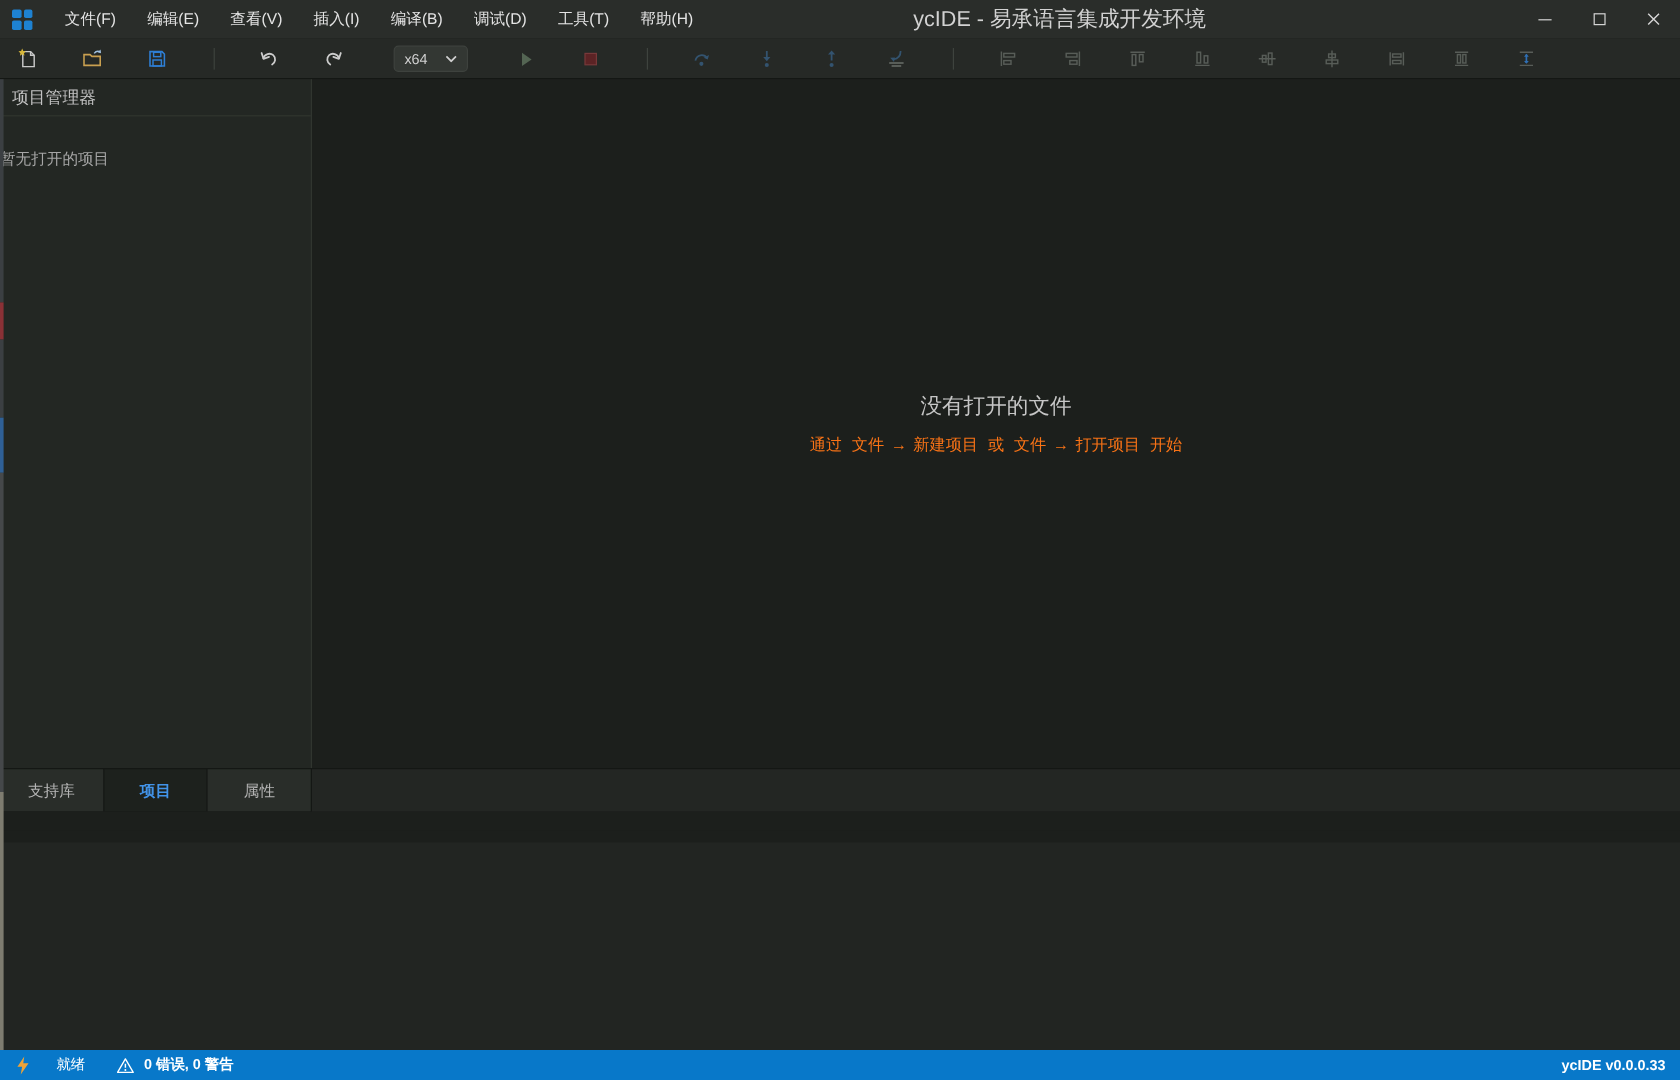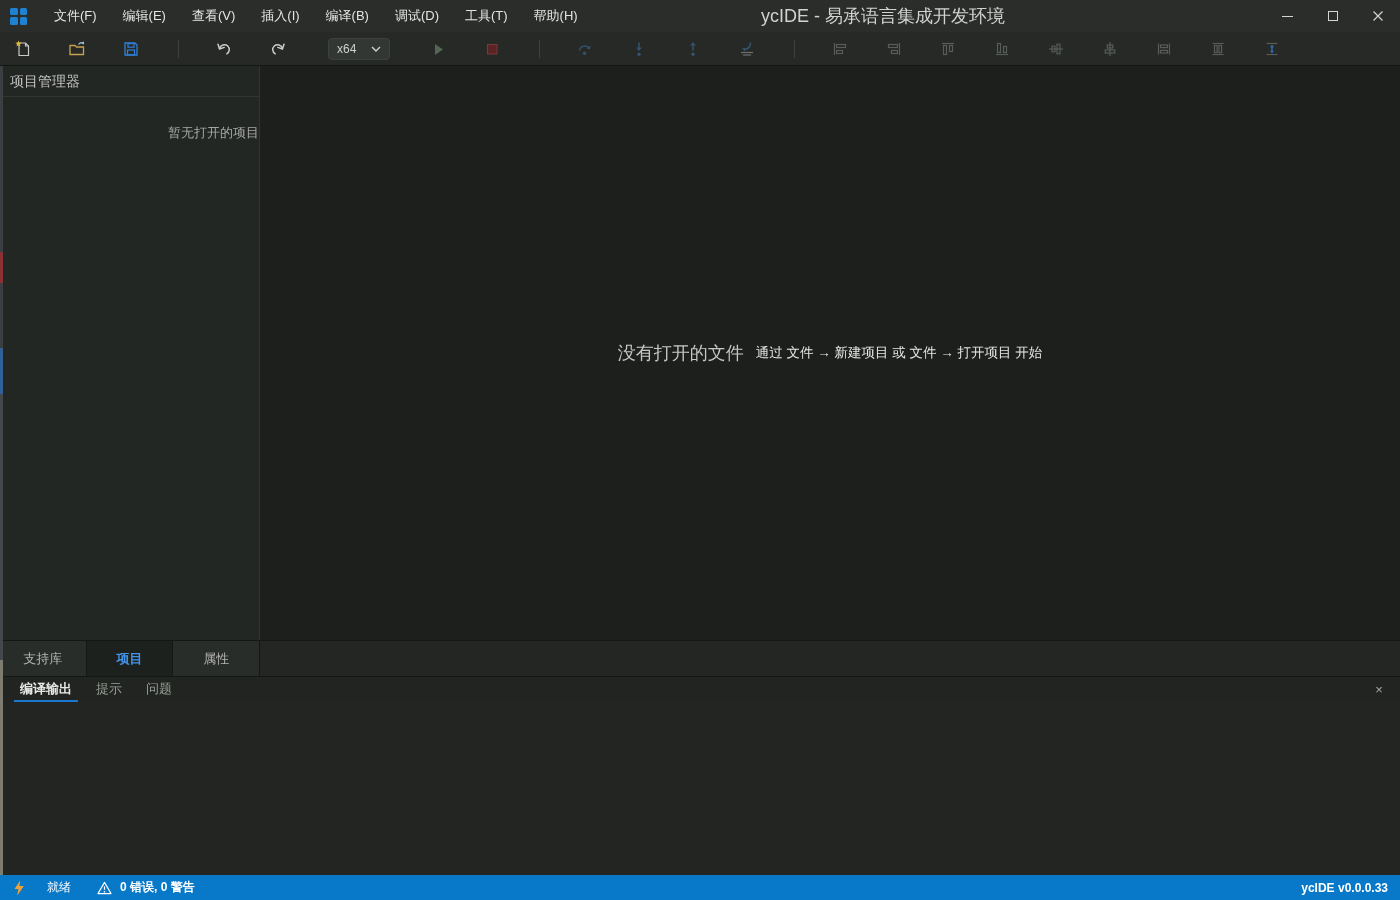--- a/index.html
+++ b/index.html
@@ -44,35 +44,35 @@
     display:flex; align-items:center; justify-content:space-between;
     padding:0 8px; cursor:pointer; }
 
   
   .sidebar {
     position:absolute; top:66px; left:0; width:260px; height:574px;
     background:var(--sidebar-bg,#232723); border-right:1px solid #30352f;
   }
   .sidebar-header { height:31px; line-height:31px; padding-left:10px;
     font-size:14px; color:#c2c2c2; border-bottom:1px solid #31362f; }
-  .sidebar-empty { text-align:right; margin-top:27px; font-size:13px; color:#a6a6a6; }
+  .sidebar-empty { text-align:left; margin-top:27px; font-size:13px; color:#a6a6a6; }
 
   .sidebar-tabs { position:absolute; top:640px; left:0; width:260px; height:36px;
     display:flex; background:#141714; gap:1px; border-top:1px solid #141714;
     border-right:1px solid #141714; }
   .stab { flex:1; background:#292d29; color:#b4b4b4; font-size:13px;
     display:flex; align-items:center; justify-content:center; cursor:pointer; }
   .stab.active { background:#1d211d; color:var(--active-tab-text,#4293e8); font-weight:bold; }
 
   
   .main { position:absolute; top:66px; left:260px; width:1140px; height:574px;
     background:var(--editor-bg,#1c1f1c);
-    display:flex; flex-direction:row; align-items:center; justify-content:center; gap:12px; }
+    display:flex; flex-direction:column; align-items:center; justify-content:center; gap:12px; }
   .empty-title { font-size:18px; color:#c6c6c6; }
-  .empty-hint { font-size:13.5px; color:#e5e5e5; }
+  .empty-hint { font-size:13.5px; color:#f97316;font-family:Liberation Mono, monospace; }
   .main-strip { position:absolute; top:640px; left:260px; width:1140px; height:36px;
     background:var(--strip-bg,#232623); border-top:1px solid #141714; }
 
   
   .panel-tabbar { position:absolute; top:676px; left:0; width:1400px; height:26px;
     background:#212421; border-top:1px solid #141714;
     display:flex; align-items:flex-end; padding-left:8px; }
   .ptab { margin:0 6px; padding:0 6px; line-height:23px; font-size:13px;
     color:#98a098; cursor:pointer; border-bottom:2px solid transparent; }
   .ptab.active { color:#e8e8e8; font-weight:bold;
@@ -314,26 +314,20 @@
     <div class="empty-hint">通过 文件 → 新建项目 或 文件 → 打开项目 开始</div>
   </div>
   <div class="main-strip"></div>
 
   <div class="sidebar-tabs">
     <div class="stab">支持库</div>
     <div class="stab active">项目</div>
     <div class="stab">属性</div>
   </div>
 
-  <div class="panel-tabbar">
-    <div class="ptab active">编译输出</div>
-    <div class="ptab">提示</div>
-    <div class="ptab">问题</div>
-    <button class="panel-close">×</button>
-  </div>
   <div class="output"></div>
 
   <div class="statusbar">
     <svg width="14" height="16" viewBox="0 0 14 16">
       <path d="M8.2 0.5 L2.5 9 L6.4 9 L5.3 15.5 L11.8 6 L7.4 6 Z" fill="var(--lightning-orange,#eda338)"></path>
     </svg>
     <span class="status-ready">就绪</span>
     <span class="status-warnicon">
       <svg width="15" height="14" viewBox="0 0 16 15">
         <path d="M8 1.5 L15 13.5 H1 Z" fill="none" stroke="#ffffff" stroke-width="1.2" stroke-linejoin="round"></path>

